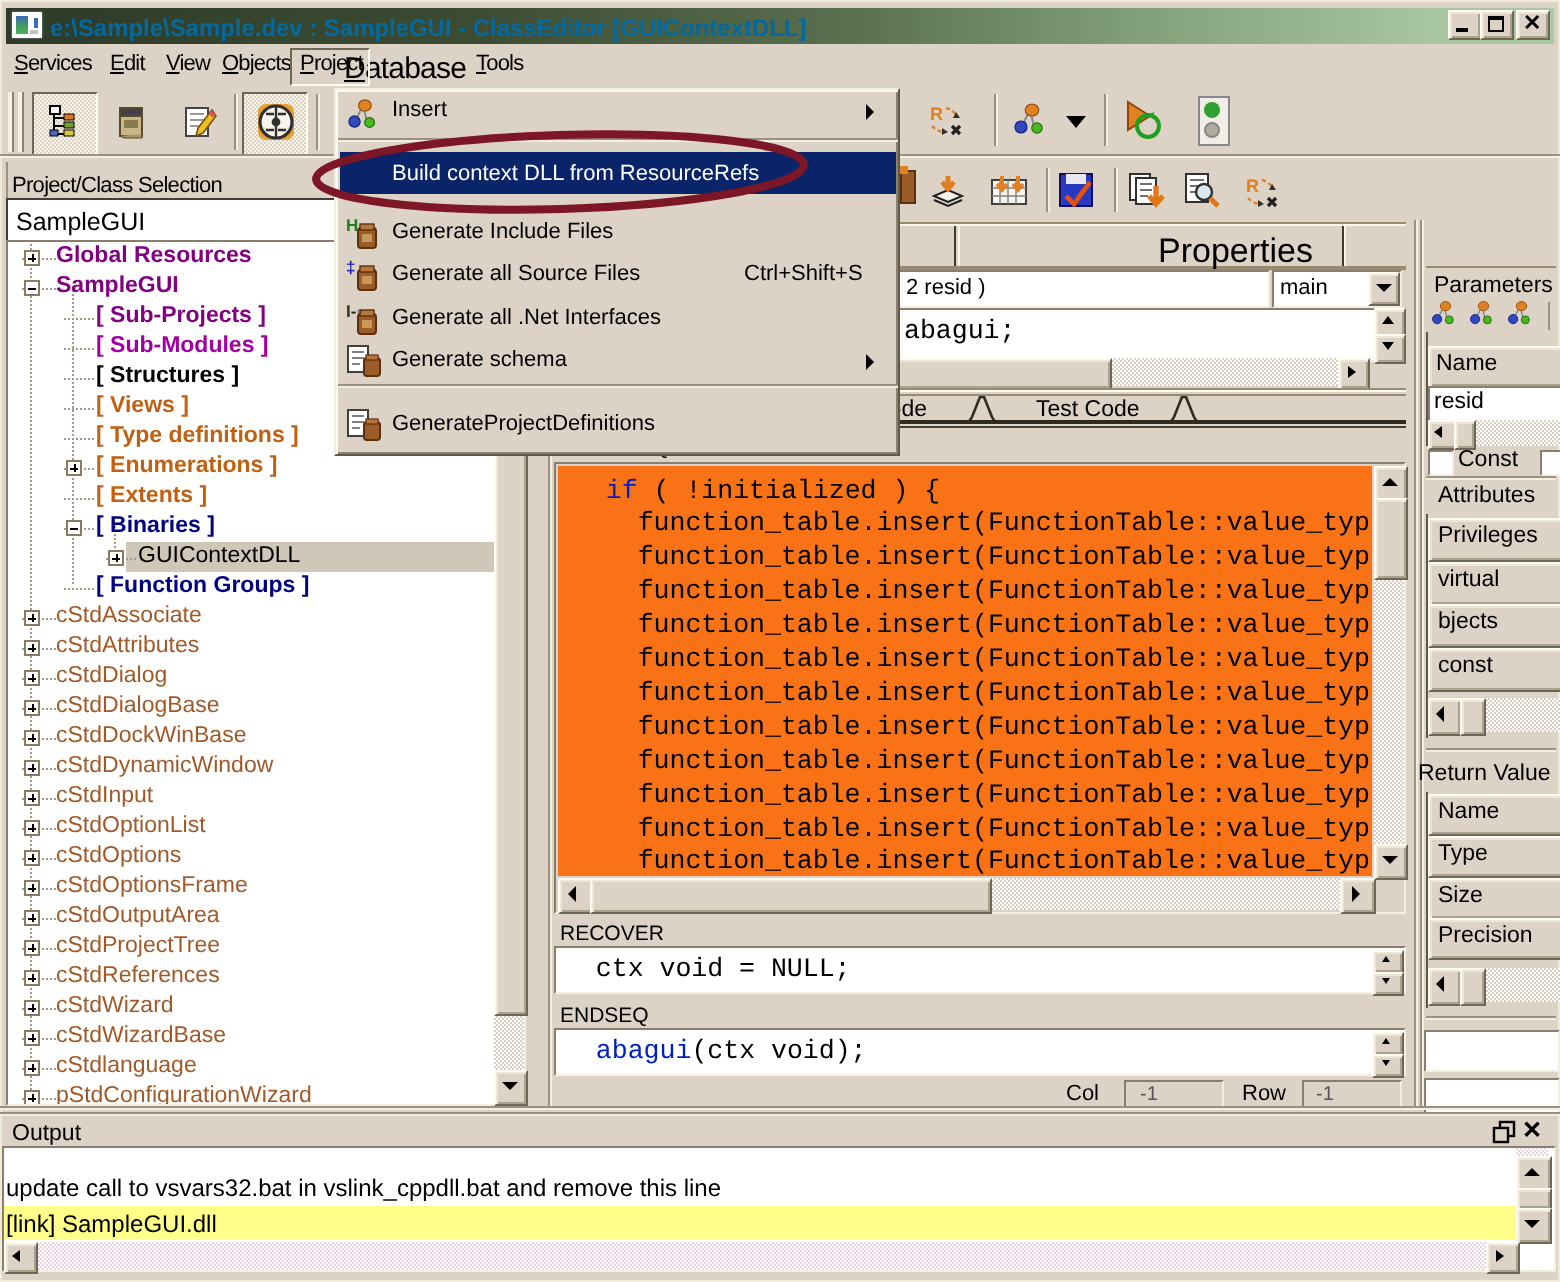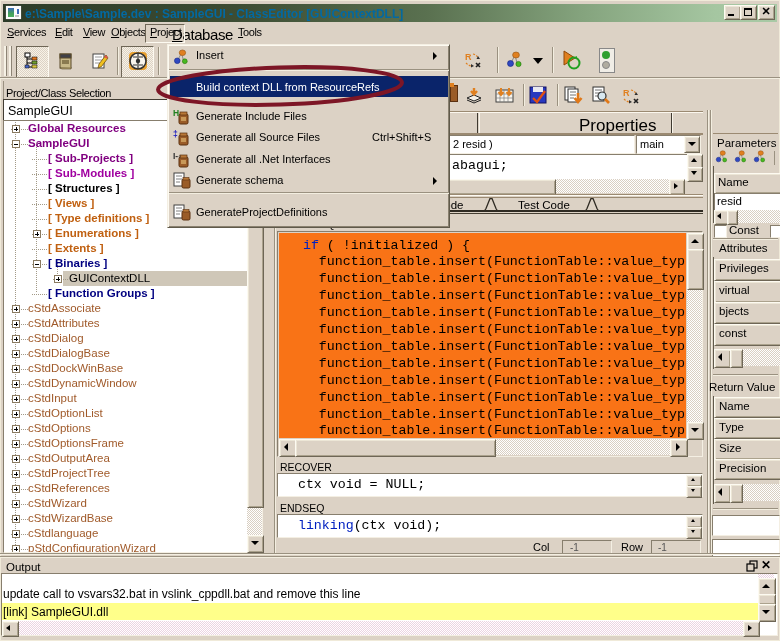--- a/index.html
+++ b/index.html
@@ -348,21 +348,21 @@
 <div class="tri" style="left:676px;top:443px;border-top:4px solid transparent;border-bottom:4px solid transparent;border-left:4px solid #000"></div>
 <div class="tx" style="left:280px;top:461px;font-size:10.5px">RECOVER</div>
 <div class="ab sunk" style="left:277px;top:473px;width:424px;height:22px"></div>
 <div class="tx mono" style="left:282px;top:477px">  ctx void = NULL;</div>
 <div class="ab rz" style="left:686px;top:475px;width:14px;height:10px"></div>
 <div class="tri" style="left:691px;top:478px;border-left:2.5px solid transparent;border-right:2.5px solid transparent;border-bottom:3px solid #000"></div>
 <div class="ab rz" style="left:686px;top:486px;width:14px;height:10px"></div>
 <div class="tri" style="left:691px;top:489px;border-left:2.5px solid transparent;border-right:2.5px solid transparent;border-top:3px solid #000"></div>
 <div class="tx" style="left:280px;top:502px;font-size:10.5px">ENDSEQ</div>
 <div class="ab sunk" style="left:277px;top:514px;width:424px;height:22px"></div>
-<div class="tx mono" style="left:282px;top:518px">  <span style="color:#0020c0">linking</span>(ctx void);</div>
+<div class="tx mono" style="left:282px;top:518px">  <span style="color:#0020c0">abagui</span>(ctx void);</div>
 <div class="ab rz" style="left:686px;top:516px;width:14px;height:10px"></div>
 <div class="tri" style="left:691px;top:519px;border-left:2.5px solid transparent;border-right:2.5px solid transparent;border-bottom:3px solid #000"></div>
 <div class="ab rz" style="left:686px;top:527px;width:14px;height:10px"></div>
 <div class="tri" style="left:691px;top:530px;border-left:2.5px solid transparent;border-right:2.5px solid transparent;border-top:3px solid #000"></div>
 <div class="tx" style="left:533px;top:541px;font-size:11px">Col</div>
 <div class="ab" style="left:562px;top:540px;width:48px;height:13px;border:1px solid;border-color:#877e6d #f4efe3 #f4efe3 #877e6d;background:#dcd2c5"></div>
 <div class="tx" style="left:570px;top:542px;font-size:10px;color:#555">-1</div>
 <div class="tx" style="left:621px;top:541px;font-size:11px">Row</div>
 <div class="ab" style="left:651px;top:540px;width:48px;height:13px;border:1px solid;border-color:#877e6d #f4efe3 #f4efe3 #877e6d;background:#dcd2c5"></div>
 <div class="tx" style="left:658px;top:542px;font-size:10px;color:#555">-1</div>

